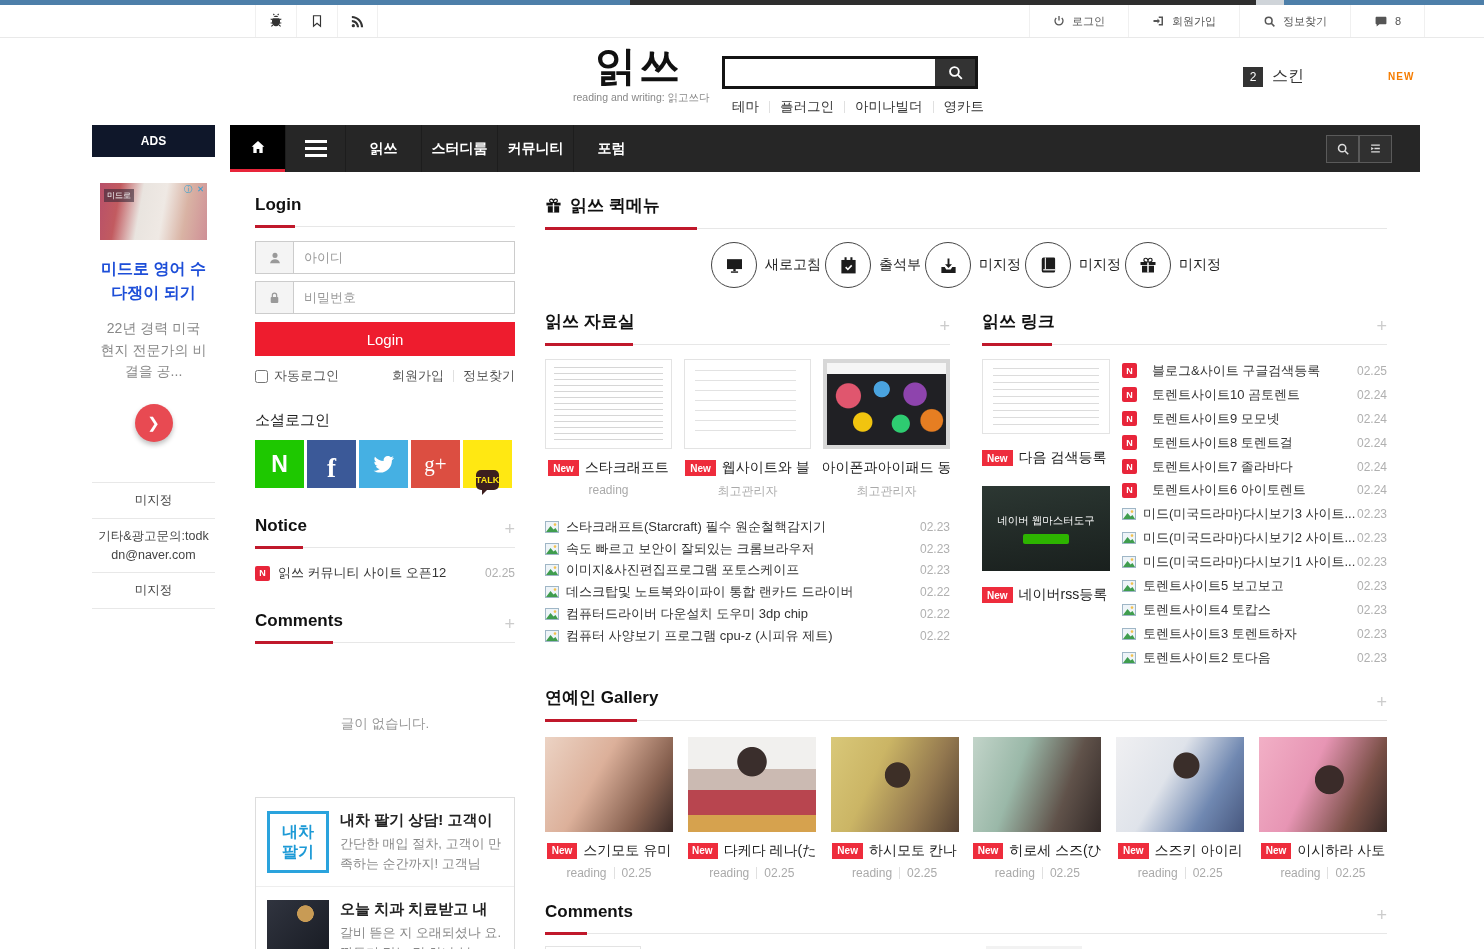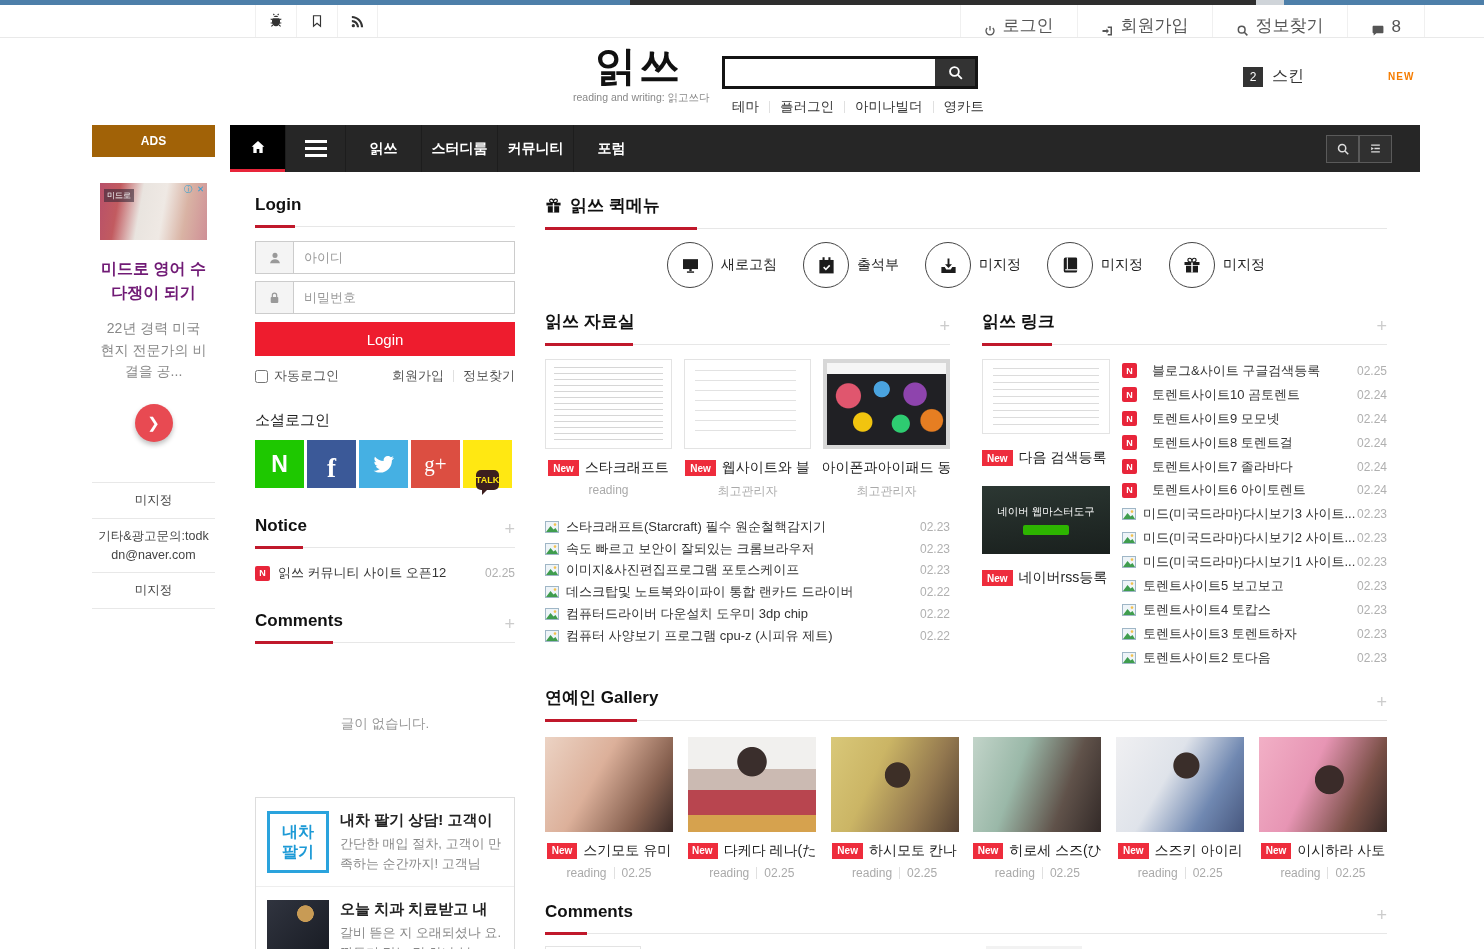--- a/index.html
+++ b/index.html
@@ -11,21 +11,21 @@
   .top-strip { position:absolute; top:0; left:0; width:1484px; height:5px; background:#4d7fa9; }
   .top-strip .dark { position:absolute; left:630px; top:0; width:626px; height:5px; background:#2e2e2e; }
   .top-strip .sq { position:absolute; left:1256px; top:0; width:28px; height:5px; background:#cfd4d9; }
 
   
   .utilbar { position:absolute; top:5px; left:0; width:1484px; height:33px; background:#fff; border-bottom:1px solid #e9e9e9; }
   .util-icons { position:absolute; left:255px; top:0; height:32px; display:flex; }
   .util-icons .cell { width:41px; height:32px; display:flex; align-items:center; justify-content:center; border-left:1px solid #f0f0f0; color:#333; cursor:pointer; }
   .util-icons .cell:last-child { border-right:1px solid #f0f0f0; }
   .util-links { position:absolute; right:59px; top:0; height:32px; display:flex; }
-  .util-links .item { display:flex; align-items:flex-end; gap:7px; padding:0 23px; font-size:17px; color:#555; border-left:1px solid #f0f0f0; cursor:pointer; }
+  .util-links .item { display:flex; align-items:center; gap:7px; padding:0 23px; font-size:11px; color:#555; border-left:1px solid #f0f0f0; cursor:pointer; }
   .util-links .item:last-child { border-right:1px solid #f0f0f0; }
 
   
   .header { position:absolute; top:38px; left:0; width:1484px; height:87px; background:#fff; }
   .logo-wrap { position:absolute; left:573px; top:5px; width:132px; text-align:center; cursor:pointer; }
   .logo { font-size:41px; font-weight:bold; color:#111; letter-spacing:3px; line-height:1.15; }
   .tagline { font-size:10.5px; color:#888; margin-top:1px; white-space:nowrap; }
   .search-wrap { position:absolute; left:722px; top:18px; }
   .search-box { display:flex; width:256px; height:33px; border:3px solid #141414; background:#fff; }
   .search-box input { flex:1; min-width:0; border:0; outline:0; padding:0 8px; font-size:13px; }
@@ -43,27 +43,27 @@
   .nav-home { width:55px; background:#000; border-bottom:3px solid #e8253a; border-left:0; }
   .nav-burger { width:60px; }
   .nav-burger .bars { display:flex; flex-direction:column; gap:3.5px; }
   .nav-burger .bars i { display:block; width:22px; height:3.5px; background:#fff; }
   .nav-text { width:76px; }
   .nav-right { margin-left:auto; display:flex; align-items:center; padding-right:28px; }
   .nav-icon-btn { width:33px; height:28px; border:1px solid #5a5a5a; display:flex; align-items:center; justify-content:center; color:#ddd; cursor:pointer; background:#303030; }
 
   
   .ads-col { position:absolute; left:92px; top:125px; width:123px; }
-  .ads-head { height:32px; background:#a16207; color:#fff; font-size:12px; font-weight:bold; display:flex; align-items:center; justify-content:center; }
+  .ads-head { height:32px; background:#0f172a; color:#fff; font-size:12px; font-weight:bold; display:flex; align-items:center; justify-content:center; }
   .ads-body { padding:26px 8px 0; text-align:center; }
   .ad-img { position:relative; width:107px; height:57px; margin:0 auto; cursor:pointer;
     background:linear-gradient(100deg,#b7506a 0%,#c25b60 18%,#e9e4df 38%,#efe9e4 58%,#d9b3a4 78%,#cf8f96 100%); }
   .ad-img .lbl { position:absolute; left:4px; top:6px; font-size:8px; color:#fff; background:rgba(55,40,55,.6); padding:1px 3px; }
   .ad-img .ix { position:absolute; right:2px; top:1px; font-size:8.5px; color:#2a9fd4; letter-spacing:1px; }
-  .ad-title { margin-top:17px; font-size:16px; font-weight:bold; color:#701a75; line-height:1.5; }
+  .ad-title { margin-top:17px; font-size:16px; font-weight:bold; color:#1d4ed8; line-height:1.5; }
   .ad-desc { margin-top:13px; font-size:14px; color:#888; line-height:1.55; }
   .ad-cta { margin:21px auto 0; width:38px; height:38px; border-radius:50%; background:#e84a52; color:#fff; font-size:15px; font-weight:bold; display:flex; align-items:center; justify-content:center; box-shadow:0 3px 5px rgba(0,0,0,.25); cursor:pointer; }
   .ads-rows { margin-top:40px; border-top:1px solid #e8e8e8; }
   .ads-row { padding:8px 5px; text-align:center; font-size:12.5px; color:#444; border-bottom:1px solid #e8e8e8; word-break:break-all; line-height:1.5; cursor:pointer; }
 
   
   .sec-head { position:relative; padding-bottom:11px; border-bottom:1px solid #e7e7e7; font-size:17px; font-weight:bold; color:#111; display:flex; align-items:center; gap:8px; }
   .sec-head .red { position:absolute; left:0; bottom:-2px; height:3px; background:#c0182b; }
   .plus { position:absolute; right:0; bottom:9px; color:#ccc; font-size:18px; font-weight:normal; line-height:1; cursor:pointer; }
   .plus::before { content:"+"; }
@@ -104,21 +104,21 @@
   .w-thumb { width:62px; height:62px; flex:none; }
   .w-thumb.car { border:3px solid #2aa3dd; background:#fff; color:#1d9ad6; font-weight:bold; font-size:16px; display:flex; flex-direction:column; align-items:center; justify-content:center; line-height:1.25; }
   .w-thumb.dental { background:radial-gradient(circle at 62% 22%, #c89b55 0 13%, transparent 14%), linear-gradient(135deg,#30343f 0%,#171a22 100%); }
   .w-body { min-width:0; }
   .w-title { font-size:15px; font-weight:bold; color:#222; white-space:nowrap; overflow:hidden; }
   .w-desc { font-size:13px; color:#888; line-height:1.5; margin-top:4px; }
 
   
   .main { position:absolute; left:545px; top:172px; width:842px; }
   .qm-head { margin-top:22px; }
-  .qm-row { display:flex; justify-content:center; gap:26px; margin-top:13px;align-items:flex-end; }
+  .qm-row { display:flex; justify-content:center; gap:4px; margin-top:13px;align-items:flex-end; }
   .qm-item { display:flex; align-items:center; gap:8px; cursor:pointer; }
   .qm-circle { width:46px; height:46px; border:1px solid #444; border-radius:50%; display:flex; align-items:center; justify-content:center; color:#1c1c1c; flex:none; background:#fff; }
   .qm-label { font-size:14px; color:#222; white-space:nowrap; }
 
   .cols { display:flex; gap:32px; margin-top:22px; align-items:flex-start; }
   .col { width:405px; flex:none; }
   .cards { display:flex; gap:12px; margin-top:14px; }
   .card { width:127px; cursor:pointer; }
   .thumb { position:relative; width:127px; height:90px; border:1px solid #e3e3e3; background:#fff; overflow:hidden; }
   .thumb.doc1::before { content:""; position:absolute; inset:7px 8px; background:repeating-linear-gradient(to bottom,#d6d6d6 0 1px,transparent 1px 6px); }
@@ -138,21 +138,21 @@
   .alist { margin-top:16px; }
   .alist-row { display:flex; align-items:center; height:21.8px; font-size:13px; color:#333; cursor:pointer; }
   .alist-row .t { margin-left:7px; white-space:nowrap; overflow:hidden; flex:1; }
   .ico { flex:none; display:flex; }
 
   .links-body { display:flex; gap:12px; margin-top:14px; }
   .links-cards { width:128px; flex:none; }
   .lthumb { position:relative; width:128px; border:1px solid #e3e3e3; background:#fff; overflow:hidden; cursor:pointer; }
   .lthumb.jm { height:75px; }
   .lthumb.jm::before { content:""; position:absolute; inset:8px 10px; background:repeating-linear-gradient(to bottom,#dcdcdc 0 1px,transparent 1px 7px); }
-  .lthumb.nv { height:68px; border:0; display:flex; flex-direction:column; align-items:center; justify-content:center; gap:6px;
+  .lthumb.nv { height:85px; border:0; display:flex; flex-direction:column; align-items:center; justify-content:center; gap:6px;
       background:linear-gradient(rgba(38,48,44,.88),rgba(24,30,28,.92)), linear-gradient(120deg,#5a6e64,#2c3a34); }
   .lthumb.nv .nv-t { color:#fff; font-size:10.5px; white-space:nowrap; }
   .lthumb.nv .nv-b { width:46px; height:10px; background:#2db400; border-radius:2px; }
   .lcard-cap { margin-top:15px; margin-bottom:19px; display:flex; align-items:center; gap:6px; font-size:14px; color:#222; white-space:nowrap; cursor:pointer; }
   .llist { flex:1; min-width:0; }
   .llist-row { display:flex; align-items:center; height:23.9px; font-size:13px; color:#333; cursor:pointer; }
   .llist-row .t { margin-left:7px; white-space:nowrap; overflow:hidden; flex:1; }
 
   .gal-head { margin-top:16px; }
   .gal-row { display:flex; justify-content:space-between; margin-top:16px; }

